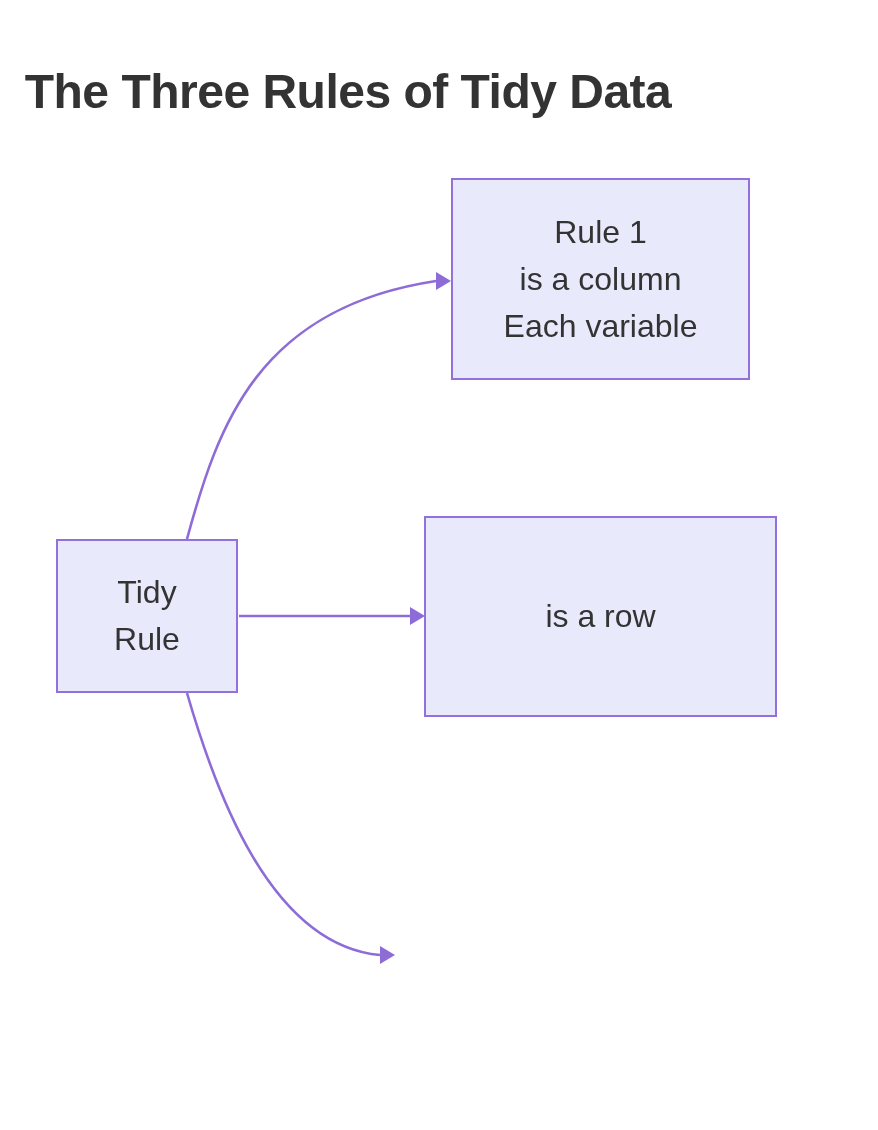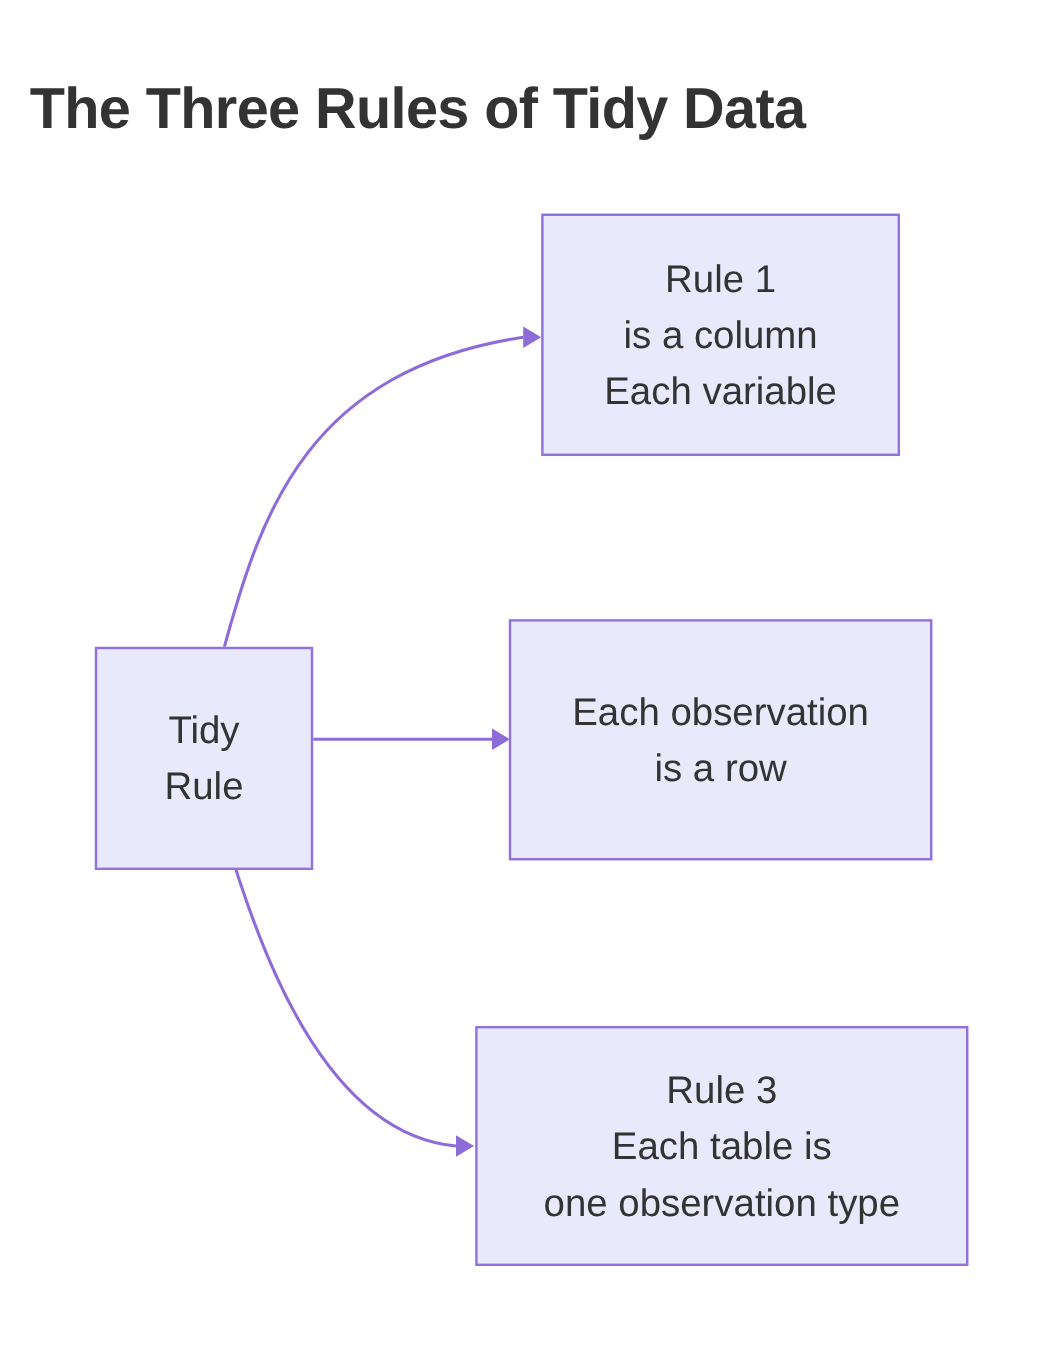--- a/index.html
+++ b/index.html
@@ -72,35 +72,29 @@
 
   <svg class="edges" viewBox="0 0 878 1130" xmlns="http://www.w3.org/2000/svg">
     <path class="edge" d="M187,539 C218,425 258,308 436,281"></path>
     <polygon class="arrowhead" points="436,272 436,290 451,281"></polygon>
     <path class="edge" d="M239,616 L411,616"></path>
     <polygon class="arrowhead" points="410,607 410,625 425,616"></polygon>
     <path class="edge" d="M187,693 C215,790 270,945 380,955"></path>
     <polygon class="arrowhead" points="380,946 380,964 395,955"></polygon>
   </svg>
 
-  <div class="node" style="left:56px; top:539px; width:182px; height:186px;margin-left:23px;">
+  <div class="node" style="left:56px; top:539px; width:182px; height:154px;">
     <div class="nline">Tidy</div>
     <div class="nline">Rule</div>
   </div>
 
   <div class="node" style="left:451px; top:178px; width:299px; height:202px;">
     <div class="nline">Rule 1</div>
     <div class="nline">is a column</div>
     <div class="nline">Each variable</div>
   </div>
 
   <div class="node" style="left:424px; top:516px; width:353px; height:201px;">
-    <div class="nline">Each observation</div>
     <div class="nline">is a row</div>
   </div>
 
-  <div class="node" style="left:396px; top:855px; width:411px; height:200px;">
-    <div class="nline">Rule 3</div>
-    <div class="nline">Each table is</div>
-    <div class="nline">one observation type</div>
-  </div>
 
 </div>
 
 </body></html>

